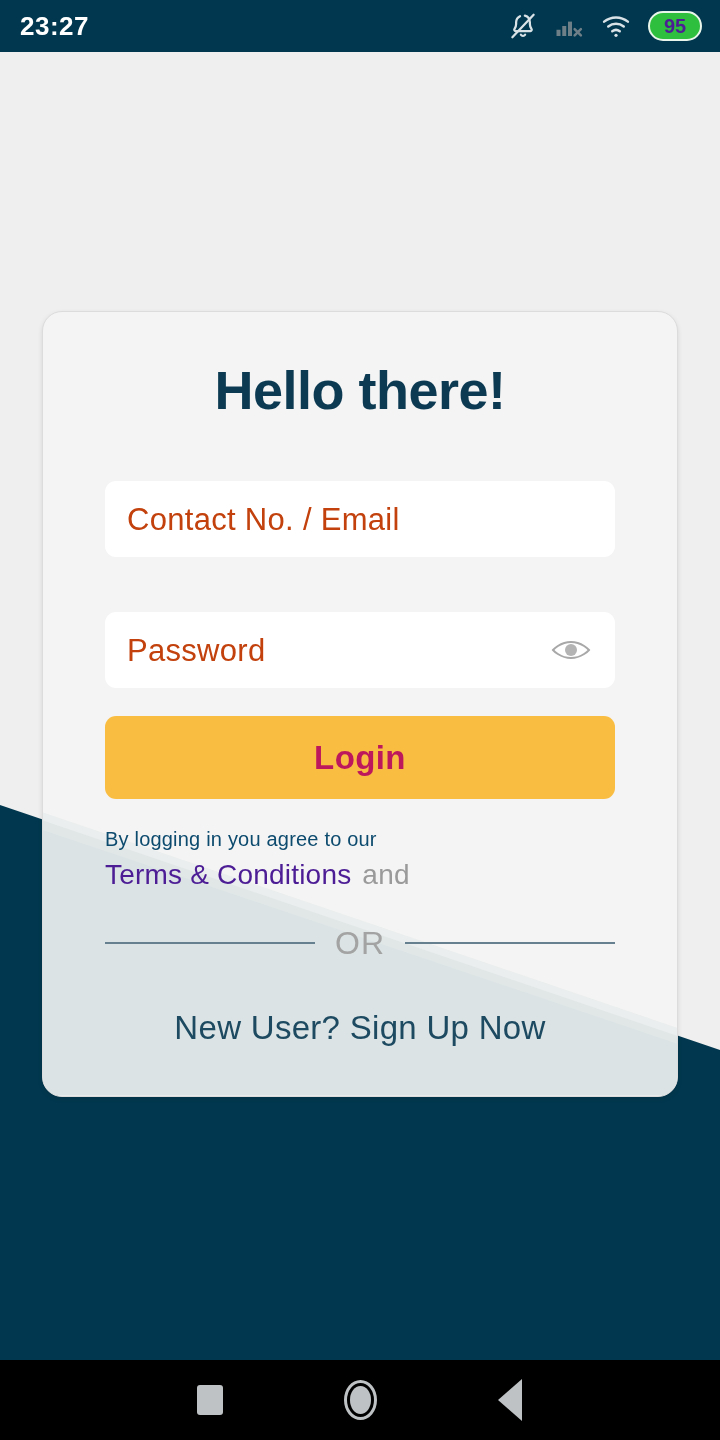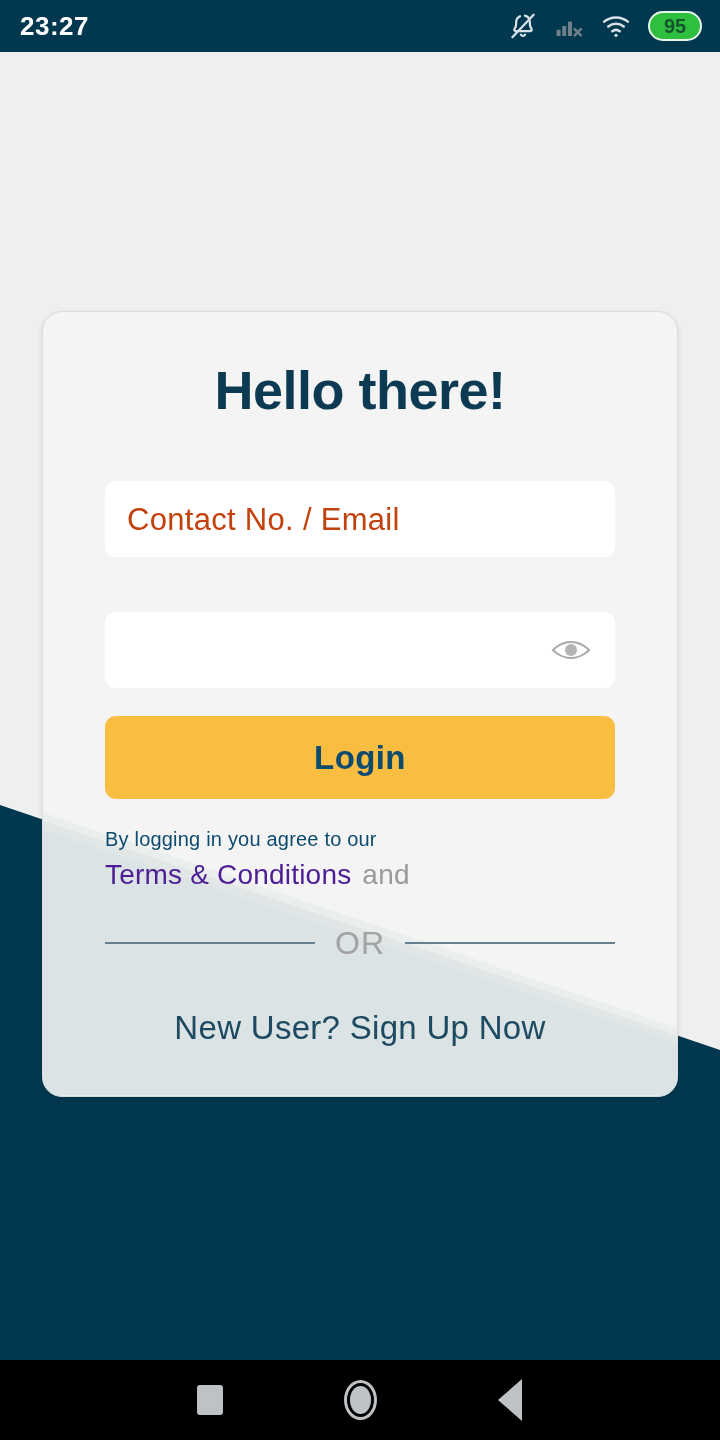--- a/index.html
+++ b/index.html
@@ -40,21 +40,21 @@
   #sb-icons .ic { display:block; }
   #battery {
     display:flex; align-items:center; justify-content:center;
     min-width:54px; height:30px;
     border-radius:15px;
     background:#2fbf3e;
     border:2px solid #e9f5ea;
     padding:0 6px;
   }
   #battery span {
-    color:#14532d; font-size:20px; font-weight:bold; line-height:1;
+    color:#4c1d95; font-size:20px; font-weight:bold; line-height:1;
   }
 
   
   #navy-bg {
     position:absolute;
     left:0; top:52px;
     width:720px; height:1308px;
     z-index:1;
     pointer-events:none;
   }
@@ -126,21 +126,21 @@
     letter-spacing:.2px;
     cursor:pointer;
   }
 
   #login-btn {
     margin-top:28px;
     width:100%; height:83px;
     background:#f9bd42;
     border:none;
     border-radius:11px;
-    color:#0c4a6e;
+    color:#be185d;
     font-size:33px;
     font-weight:bold;
     letter-spacing:.4px;
     cursor:pointer;
     display:flex; align-items:center; justify-content:center;
     font-family:"Liberation Sans", sans-serif;
   }
 
   #agree {
     margin-top:27px;
@@ -276,20 +276,21 @@
 
     <div id="card-inner">
 
       <div id="title">Hello there!</div>
 
       <div class="field" id="field-contact">
         <span class="ph">Contact No. / Email</span>
       </div>
 
       <div class="field" id="field-password">
+        <span class="ph">Password</span>
         <span id="eye-toggle">
           <svg width="44" height="28" viewBox="0 0 44 28" fill="none" stroke="#a8a8a8" stroke-width="2">
             <path d="M4 14s7-8 18-8 18 8 18 8-7 8-18 8S4 14 4 14z"></path>
             <circle cx="22" cy="14" r="6" fill="#b4b4b4" stroke="none"></circle>
           </svg>
         </span>
       </div>
 
 
       <button id="login-btn">Login</button>

